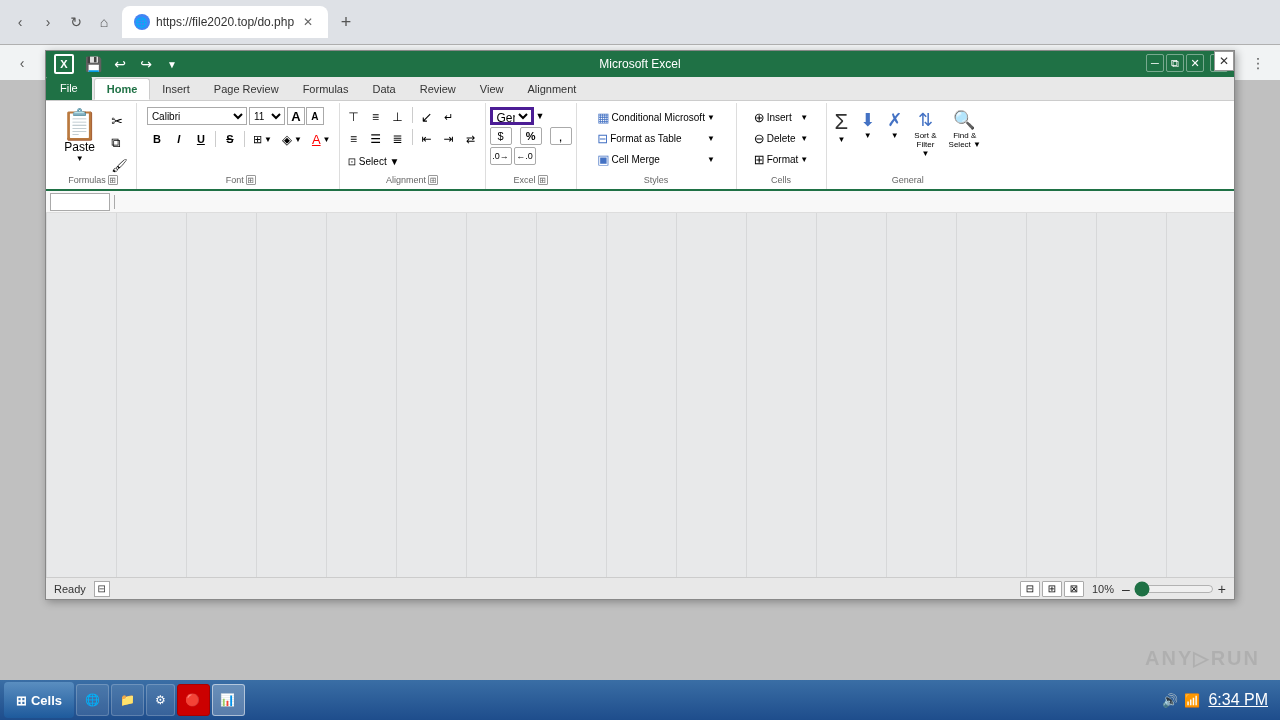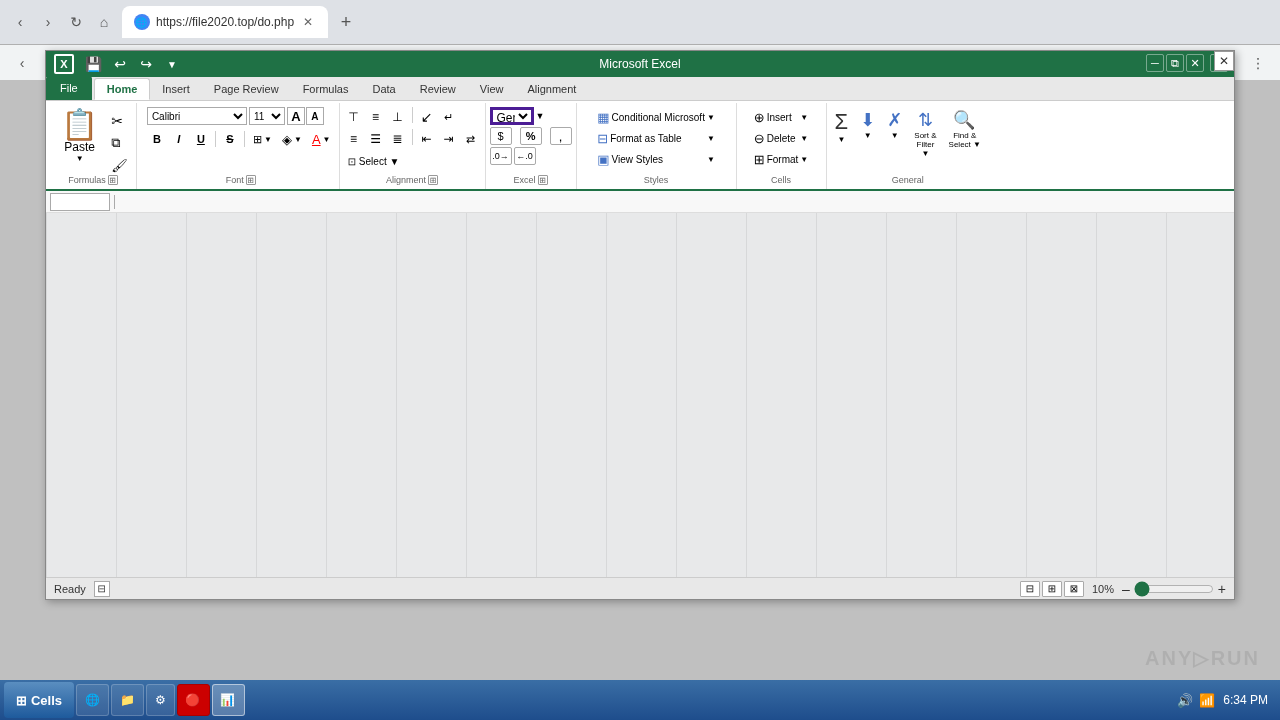--- a/index.html
+++ b/index.html
@@ -316,21 +316,21 @@
             <span style="font-size:10px;">Conditional Microsoft</span>
             <span style="font-size:8px;margin-left:auto;">▼</span>
           </div>
           <div class="rb-btn-sm" style="padding:2px 6px;border:1px solid transparent;border-radius:2px;">
             <span style="font-size:13px;color:#4472c4;">⊟</span>
             <span style="font-size:10px;">Format as Table</span>
             <span style="font-size:8px;margin-left:auto;">▼</span>
           </div>
           <div class="rb-btn-sm" style="padding:2px 6px;border:1px solid transparent;border-radius:2px;">
             <span style="font-size:13px;color:#4472c4;">▣</span>
-            <span style="font-size:10px;">View Styles</span>
+            <span style="font-size:10px;">Cell Merge</span>
             <span style="font-size:8px;margin-left:auto;">▼</span>
           </div>
         </div>
       </div>
       <div class="ribbon-group-label">
         <span>Styles</span>
       </div>
     </div>
 
     <div class="ribbon-group" style="min-width:90px;">
@@ -433,19 +433,19 @@
     <div class="taskbar-app">📁</div>
     <div class="taskbar-app">⚙</div>
     <div class="taskbar-app" style="background:#c00;border-color:#a00;">🔴</div>
     <div class="taskbar-app" style="background:rgba(255,255,255,0.25);border-color:rgba(255,255,255,0.5);font-weight:bold;color:#90ee90;">📊</div>
   </div>
   <div class="taskbar-right">
     <div class="sys-tray">
       <span style="font-size:13px;">🔊</span>
       <span style="font-size:13px;">📶</span>
     </div>
-    <span style="font-size:12px;color:white;">6:34 PM</span>
+    <span style="font-size:16px;color:white;text-decoration:underline;">6:34 PM</span>
   </div>
 </div>
 
 <div class="watermark">
   <span style="font-size:20px;letter-spacing:2px;">ANY▷RUN</span>
 </div>
 
 </body></html>

